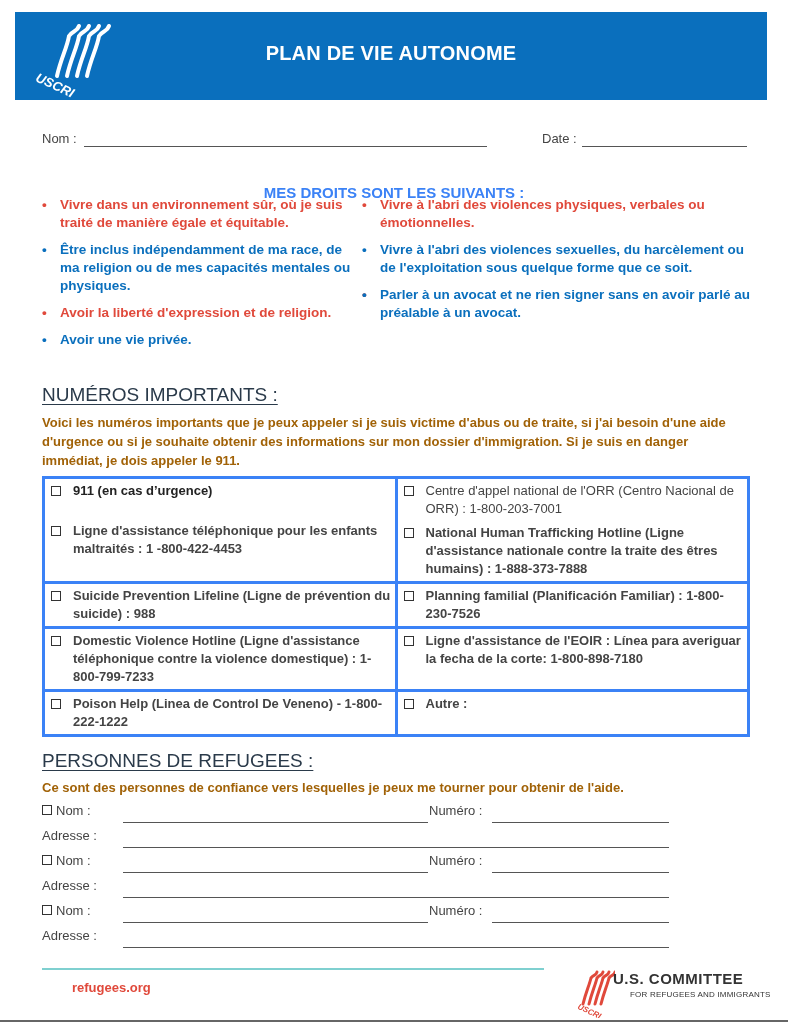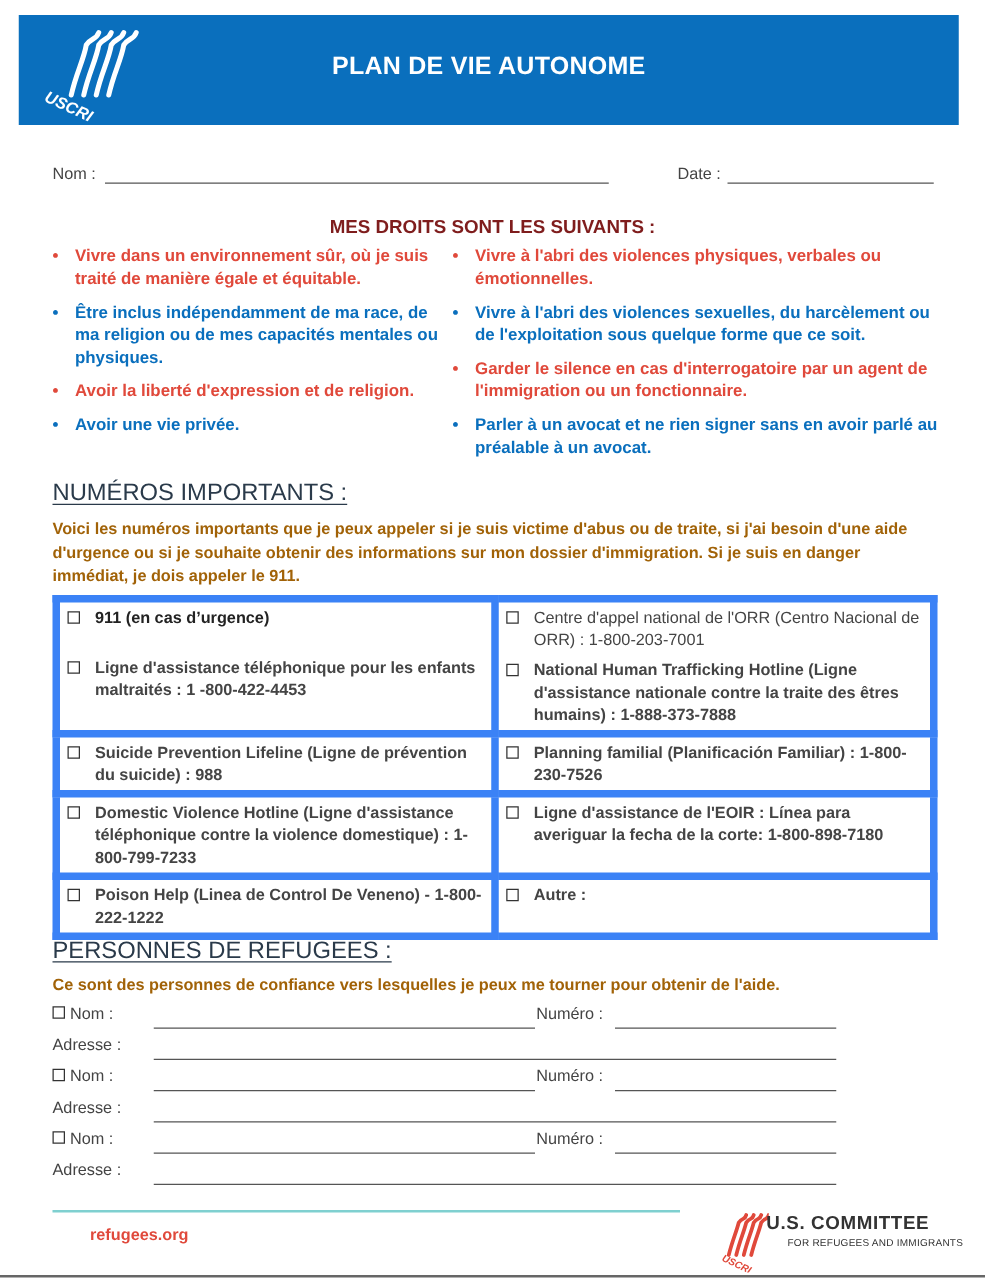--- a/index.html
+++ b/index.html
@@ -2,30 +2,30 @@
 <html><head>
 <meta charset="utf-8">
 <style>
   html,body{margin:0;padding:0;background:#fff;}
   body{width:788px;height:1024px;position:relative;overflow:hidden;font-family:"Liberation Sans",sans-serif;color:#3a3a3a;}
   .header{position:absolute;left:15px;top:12px;width:752px;height:88px;background:#0a6fbd;}
   .header-logo{position:absolute;left:12px;top:6px;width:90px;height:80px;}
   .header-title{position:absolute;left:0;right:0;top:30px;text-align:center;color:#fff;font-weight:bold;font-size:20px;letter-spacing:0.2px;}
   .line-field{position:absolute;font-size:13px;color:#444;}
   .uline{position:absolute;border-bottom:1px solid #555;}
-  .rights-title{position:absolute;left:0;right:0;top:173px;text-align:center;font-weight:bold;font-size:15px;color:#7f1d1d;}
+  .rights-title{position:absolute;left:0;right:0;top:184px;text-align:center;font-weight:bold;font-size:15px;color:#3b82f6;}
   .rights-col{position:absolute;top:196px;font-weight:bold;font-size:13.5px;line-height:18px;}
   .right-item{position:relative;padding-left:18px;margin-bottom:9px;}
   .right-item .bullet{position:absolute;left:0;top:0;}
   .red{color:#e0493b;}
   .blue{color:#0a6fbd;}
   .section-title{position:absolute;left:42px;font-size:19px;color:#2a3a4a;text-decoration:underline;text-underline-offset:3px;}
   .section-intro{position:absolute;left:42px;width:705px;font-weight:bold;font-size:13px;line-height:19px;color:#a16207;}
   table.numbers{position:absolute;left:42px;top:476px;width:708px;border-collapse:collapse;font-size:13px;color:#444;}
-  table.numbers td{border:6px solid #3b82f6;vertical-align:top;padding:3px 4px 3px 6px;width:50%;}
+  table.numbers td{border:3px solid #3b82f6;vertical-align:top;padding:3px 4px 3px 6px;width:50%;}
   .num-entry{position:relative;padding-left:22px;line-height:18px;margin-bottom:6px;}
   .num-entry:last-child{margin-bottom:0;font-weight:bold;}
   .cb{position:absolute;left:0;top:4px;width:8px;height:8px;border:1.3px solid #333;}
   .bold{font-weight:bold;color:#222;}
   .trusted-row{position:absolute;left:42px;font-size:13px;color:#444;}
   .footer-line{position:absolute;left:42px;top:968px;width:502px;height:2px;background:#7fd0d0;}
   .footer-link{position:absolute;left:72px;top:952px;font-size:13px;font-weight:bold;color:#e0493b;text-decoration:none;margin-top:28px;}
   .footer-logo{position:absolute;left:575px;top:968px;width:200px;height:50px;}
   .footer-name1{position:absolute;left:38px;top:2px;font-weight:bold;font-size:15px;color:#333;letter-spacing:0.5px;}
   .footer-name2{position:absolute;left:38px;top:22px;font-size:8px;color:#333;letter-spacing:0.2px;padding-left:17px;}
@@ -55,21 +55,21 @@
 <div class="rights-title">MES DROITS SONT LES SUIVANTS :</div>
 <div class="rights-col" style="left:42px;width:320px;">
   <div class="right-item red"><span class="bullet">•</span><span>Vivre dans un environnement sûr, où je suis traité de manière égale et équitable.</span></div>
   <div class="right-item blue"><span class="bullet">•</span><span>Être inclus indépendamment de ma race, de ma religion ou de mes capacités mentales ou physiques.</span></div>
   <div class="right-item red"><span class="bullet">•</span><span>Avoir la liberté d'expression et de religion.</span></div>
   <div class="right-item blue"><span class="bullet">•</span><span>Avoir une vie privée.</span></div>
 </div>
 <div class="rights-col" style="left:362px;width:390px;">
   <div class="right-item red"><span class="bullet">•</span><span>Vivre à l'abri des violences physiques, verbales ou émotionnelles.</span></div>
   <div class="right-item blue"><span class="bullet">•</span><span>Vivre à l'abri des violences sexuelles, du harcèlement ou de l'exploitation sous quelque forme que ce soit.</span></div>
-  <div class="right-item red" style="margin-top:9px;"><span class="bullet">•</span><span>Garder le silence en cas d'interrogatoire par un agent de l'immigration ou un fonctionnaire.</span></div>
+  <div class="right-item red" style="margin-top:9px;"><span class="bullet">•</span></div>
   <div class="right-item blue"><span class="bullet">•</span><span>Parler à un avocat et ne rien signer sans en avoir parlé au préalable à un avocat.</span></div>
 </div>
 
 <div class="section-title" style="top:384px;">NUMÉROS IMPORTANTS :</div>
 <div class="section-intro" style="top:413px;">Voici les numéros importants que je peux appeler si je suis victime d'abus ou de traite, si j'ai besoin d'une aide d'urgence ou si je souhaite obtenir des informations sur mon dossier d'immigration. Si je suis en danger immédiat, je dois appeler le 911.</div>
 
 <table class="numbers">
   <tbody>
       <tr>
     <td>

